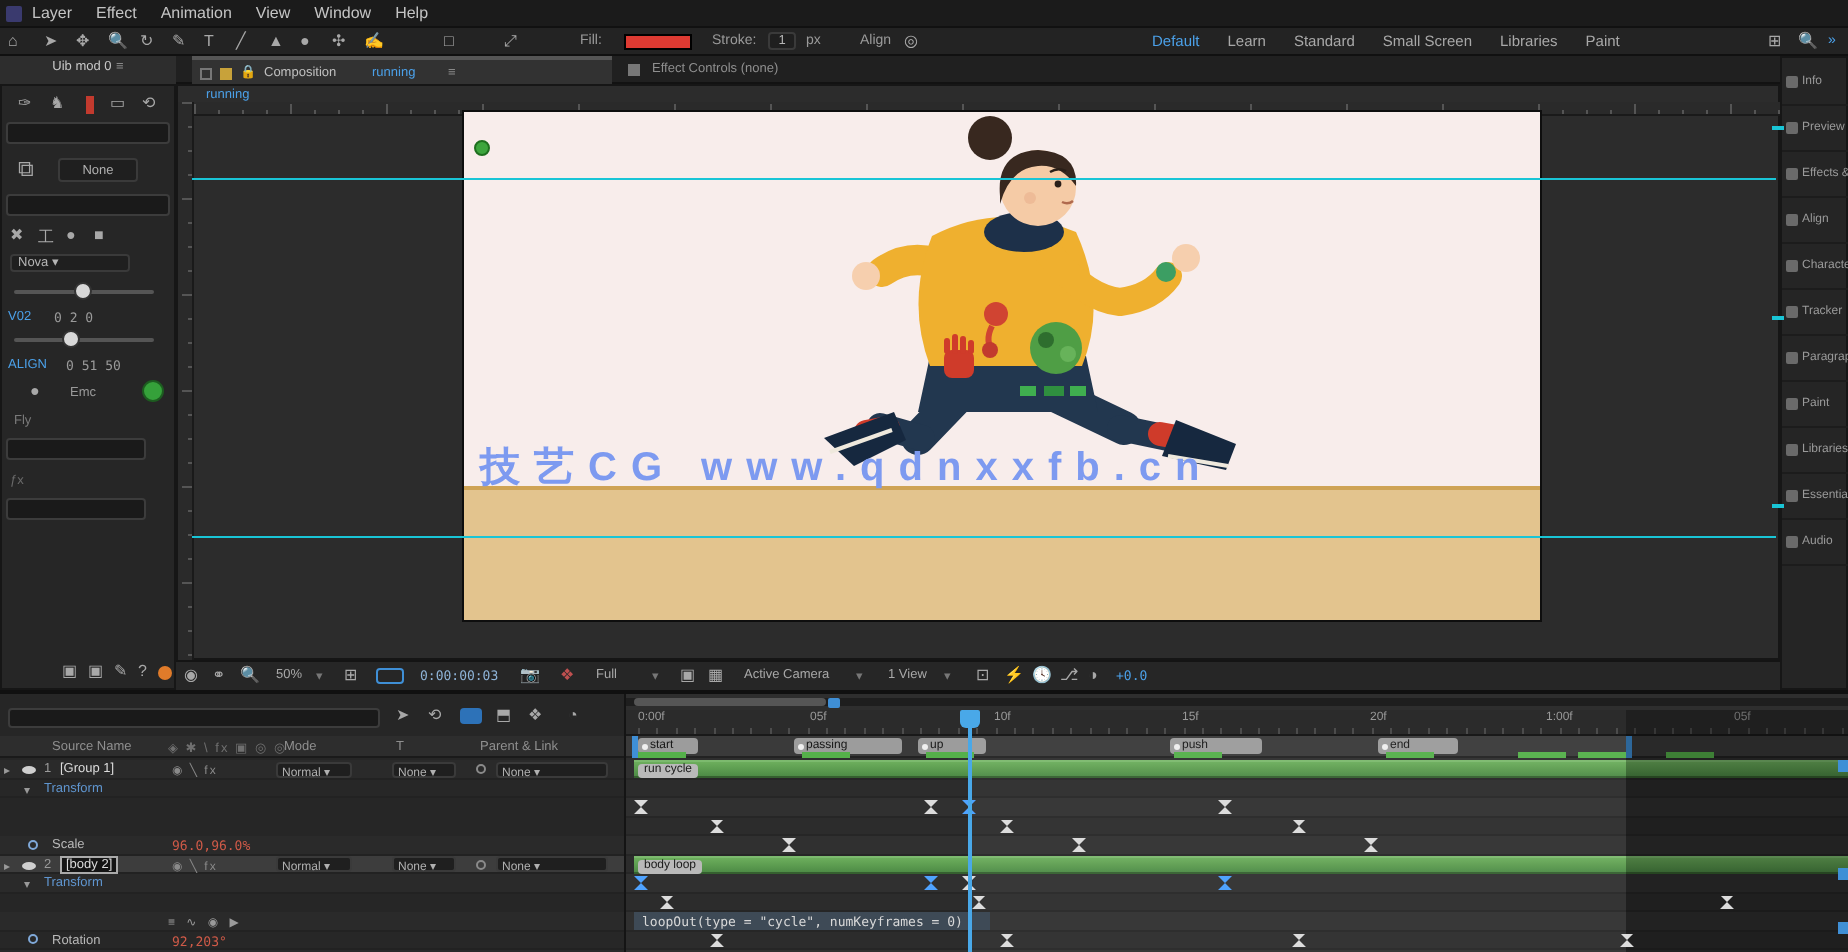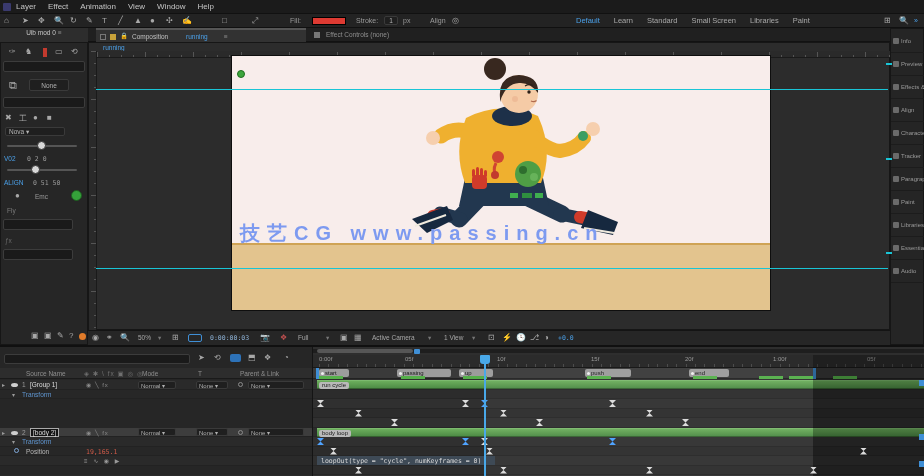--- a/index.html
+++ b/index.html
@@ -259,21 +259,21 @@
 
       <ellipse cx="280" cy="60" rx="20" ry="10" fill="#1d3049"></ellipse>
       <circle cx="287" cy="38" r="19" fill="#f5cba6"></circle>
       <path d="M268,42 Q266,20 287,19 Q307,20 306,37 Q298,26 287,27 Q273,28 268,46 Z" fill="#38281f"></path>
       <circle cx="263" cy="13" r="11" fill="#38281f"></circle>
       <circle cx="283" cy="43" r="3" fill="#eebb97"></circle>
       <circle cx="297" cy="36" r="1.7" fill="#2a1f18"></circle>
       <path d="M293,30 q4,-2.5 8,-0.5" stroke="#2a1f18" stroke-width="1.2" fill="none"></path>
       <path d="M299,45 q3,1.5 5.5,-0.5" stroke="#b06a4e" stroke-width="1.2" fill="none"></path>
     </svg>
-    <div class="abs" style="left:8px;top:164px;width:530px;font-size:20px;font-weight:bold;color:#7d9af0;letter-spacing:7px;white-space:nowrap;">技艺CG www.passing.cn</div>
+    <div class="abs" style="left:8px;top:164px;width:530px;font-size:20px;font-weight:bold;color:#7d9af0;letter-spacing:7px;white-space:nowrap;">技艺CG www.qdnxxfb.cn</div>
   </div>
 
   <div class="guide" style="left:96px;top:89px;width:792px;"></div>
   <div class="guide" style="left:96px;top:268px;width:792px;"></div>
 
   <div class="abs" style="left:88px;top:330px;width:802px;height:15px;background:#262626;border-top:1px solid #141414;">
     <span class="abs icon" style="left:4px;top:2px;">◉</span>
     <span class="abs icon" style="left:18px;top:2px;">⚭</span>
     <span class="abs icon" style="left:32px;top:2px;">🔍</span>
     <span class="abs micro" style="left:50px;top:3px;color:#a8a8a8;">50%</span>
@@ -375,42 +375,47 @@
           <div style="position: absolute; left: 86px; top: 1px; font-size: 6px; color: rgb(138, 138, 138); letter-spacing: 1px;">◉ ╲ fx</div>
           <div style="position: absolute; left: 138px; top: 0.5px; width: 38px; height: 8px; background: rgb(31, 31, 31); border: 1px solid rgb(58, 58, 58); border-radius: 2px; font-size: 6px; color: rgb(176, 176, 176); padding: 0px 2px;">Normal ▾</div>
           <div style="position: absolute; left: 196px; top: 0.5px; width: 32px; height: 8px; background: rgb(31, 31, 31); border: 1px solid rgb(58, 58, 58); border-radius: 2px; font-size: 6px; color: rgb(176, 176, 176); padding: 0px 2px;">None ▾</div>
           <div style="position: absolute; left: 238px; top: 2px; width: 5px; height: 5px; border: 1px solid rgb(138, 138, 138); border-radius: 50%;"></div>
           <div style="position: absolute; left: 248px; top: 0.5px; width: 56px; height: 8px; background: rgb(31, 31, 31); border: 1px solid rgb(58, 58, 58); border-radius: 2px; font-size: 6px; color: rgb(176, 176, 176); padding: 0px 2px;">None ▾</div>
         </div>
         <div style="position: absolute; left: 0px; top: 42.5px; width: 312px; height: 9.5px; background: rgb(39, 39, 39); border-bottom: 1px solid rgb(34, 34, 34);">
           <div style="position: absolute; left: 12px; top: 1px; font-size: 6px; color: rgb(153, 153, 153);">▾</div>
           <div style="position: absolute; left: 22px; top: 1px; font-size: 6.5px; color: rgb(95, 149, 207);">Transform</div>
         </div>
+        <div style="position: absolute; left: 0px; top: 71px; width: 312px; height: 9.5px; background: rgb(42, 42, 42); border-bottom: 1px solid rgb(34, 34, 34);">
+          <div style="position: absolute; left: 14px; top: 1.5px; width: 5px; height: 5px; border: 1px solid rgb(127, 168, 216); border-radius: 50%;"></div>
+          <div style="position: absolute; left: 26px; top: 1px; font-size: 6.5px; color: rgb(184, 184, 184);">Scale</div>
+          <div style="position: absolute; left: 86px; top: 1px; font-size: 6.5px; color: rgb(207, 90, 72); font-family: &quot;DejaVu Sans Mono&quot;, monospace;">96.0,96.0%</div>
+        </div>
         <div style="position: absolute; left: 0px; top: 80.5px; width: 312px; height: 9.5px; background: rgb(61, 61, 61); border-bottom: 1px solid rgb(34, 34, 34);">
           <div style="position: absolute; left: 2px; top: 1px; font-size: 6px; color: rgb(153, 153, 153);">▸</div>
           <div style="position: absolute; left: 11px; top: 3px; width: 7px; height: 4px; background: rgb(207, 207, 207); border-radius: 50%;"></div>
           <div style="position: absolute; left: 22px; top: 1px; font-size: 6.5px; color: rgb(154, 154, 154);">2</div>
           <div style="position: absolute; left: 30px; font-size: 6.5px; color: rgb(220, 220, 220); border: 1px solid rgb(170, 170, 170); background: rgb(20, 20, 20); padding: 0px 2px; top: 0px;">[body 2]</div>
           <div style="position: absolute; left: 86px; top: 1px; font-size: 6px; color: rgb(138, 138, 138); letter-spacing: 1px;">◉ ╲ fx</div>
           <div style="position: absolute; left: 138px; top: 0.5px; width: 38px; height: 8px; background: rgb(31, 31, 31); border: 1px solid rgb(58, 58, 58); border-radius: 2px; font-size: 6px; color: rgb(176, 176, 176); padding: 0px 2px;">Normal ▾</div>
           <div style="position: absolute; left: 196px; top: 0.5px; width: 32px; height: 8px; background: rgb(31, 31, 31); border: 1px solid rgb(58, 58, 58); border-radius: 2px; font-size: 6px; color: rgb(176, 176, 176); padding: 0px 2px;">None ▾</div>
           <div style="position: absolute; left: 238px; top: 2px; width: 5px; height: 5px; border: 1px solid rgb(138, 138, 138); border-radius: 50%;"></div>
           <div style="position: absolute; left: 248px; top: 0.5px; width: 56px; height: 8px; background: rgb(31, 31, 31); border: 1px solid rgb(58, 58, 58); border-radius: 2px; font-size: 6px; color: rgb(176, 176, 176); padding: 0px 2px;">None ▾</div>
         </div>
         <div style="position: absolute; left: 0px; top: 90px; width: 312px; height: 9.5px; background: rgb(42, 42, 42); border-bottom: 1px solid rgb(34, 34, 34);">
           <div style="position: absolute; left: 12px; top: 1px; font-size: 6px; color: rgb(153, 153, 153);">▾</div>
           <div style="position: absolute; left: 22px; top: 1px; font-size: 6.5px; color: rgb(95, 149, 207);">Transform</div>
         </div>
-        <div style="position: absolute; left: 0px; top: 99.5px; width: 312px; height: 9.5px; background: rgb(39, 39, 39); border-bottom: 1px solid rgb(34, 34, 34);">
-          <div style="position: absolute; left: 14px; top: 1.5px; width: 5px; height: 5px; border: 1px solid rgb(127, 168, 216); border-radius: 50%;"></div>
-          <div style="position: absolute; left: 26px; top: 1px; font-size: 6.5px; color: rgb(184, 184, 184);">Position</div>
-          <div style="position: absolute; left: 86px; top: 1px; font-size: 6.5px; color: rgb(207, 90, 72); font-family: &quot;DejaVu Sans Mono&quot;, monospace;">19,165.1</div>
-        </div>
         <div style="position: absolute; left: 0px; top: 109px; width: 312px; height: 9.5px; background: rgb(42, 42, 42); border-bottom: 1px solid rgb(34, 34, 34);">
           <div style="position: absolute; left: 84px; top: 1px; font-size: 6px; color: rgb(154, 154, 154); letter-spacing: 2px;">≡ ∿ ◉ ▶</div>
+        </div>
+        <div style="position: absolute; left: 0px; top: 118.5px; width: 312px; height: 9.5px; background: rgb(39, 39, 39); border-bottom: 1px solid rgb(34, 34, 34);">
+          <div style="position: absolute; left: 14px; top: 1.5px; width: 5px; height: 5px; border: 1px solid rgb(127, 168, 216); border-radius: 50%;"></div>
+          <div style="position: absolute; left: 26px; top: 1px; font-size: 6.5px; color: rgb(184, 184, 184);">Rotation</div>
+          <div style="position: absolute; left: 86px; top: 1px; font-size: 6.5px; color: rgb(207, 90, 72); font-family: &quot;DejaVu Sans Mono&quot;, monospace;">92,203°</div>
         </div>
         <div style="position: absolute; left: 0px; top: 128px; width: 312px; height: 9.5px; background: rgb(42, 42, 42); border-bottom: 1px solid rgb(34, 34, 34);"></div>
       </div>
     <div id="tl-right" class="abs" style="left:312px;top:0;width:612px;height:131px;background:#2e2e2e;border-left:1px solid #141414;overflow:hidden;">
         <div style="position: absolute; left: 0px; top: 2px; width: 612px; height: 4px; background: rgb(30, 30, 30);"></div>
         <div style="position: absolute; left: 4px; top: 2px; width: 96px; height: 4px; background: rgb(86, 86, 86); border-radius: 2px;"></div>
         <div style="position: absolute; left: 101px; top: 1.5px; width: 6px; height: 5px; background: rgb(63, 143, 214); border-radius: 1px;"></div>
         <div style="position: absolute; left: 0px; top: 8px; width: 612px; height: 13px; background: rgb(43, 43, 43); border-bottom: 1px solid rgb(25, 25, 25);">
           <div style="position: absolute; left: 6px; bottom: 0px; width: 1px; height: 3px; background: rgb(76, 76, 76);"></div>
           <div style="position: absolute; left: 15.4px; bottom: 0px; width: 1px; height: 3px; background: rgb(76, 76, 76);"></div>

